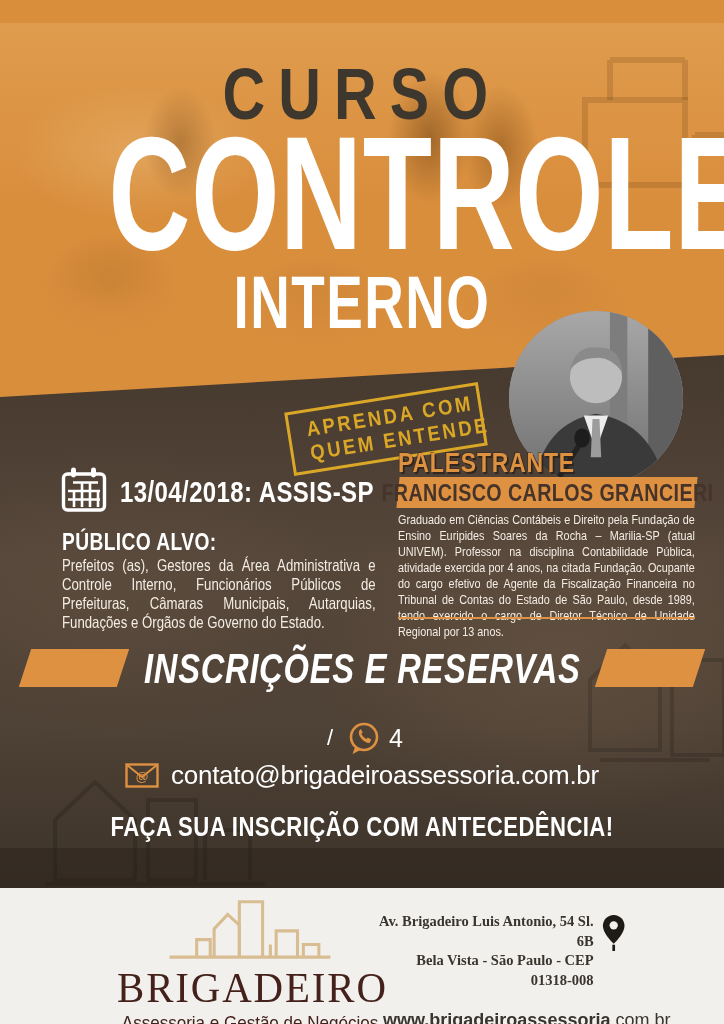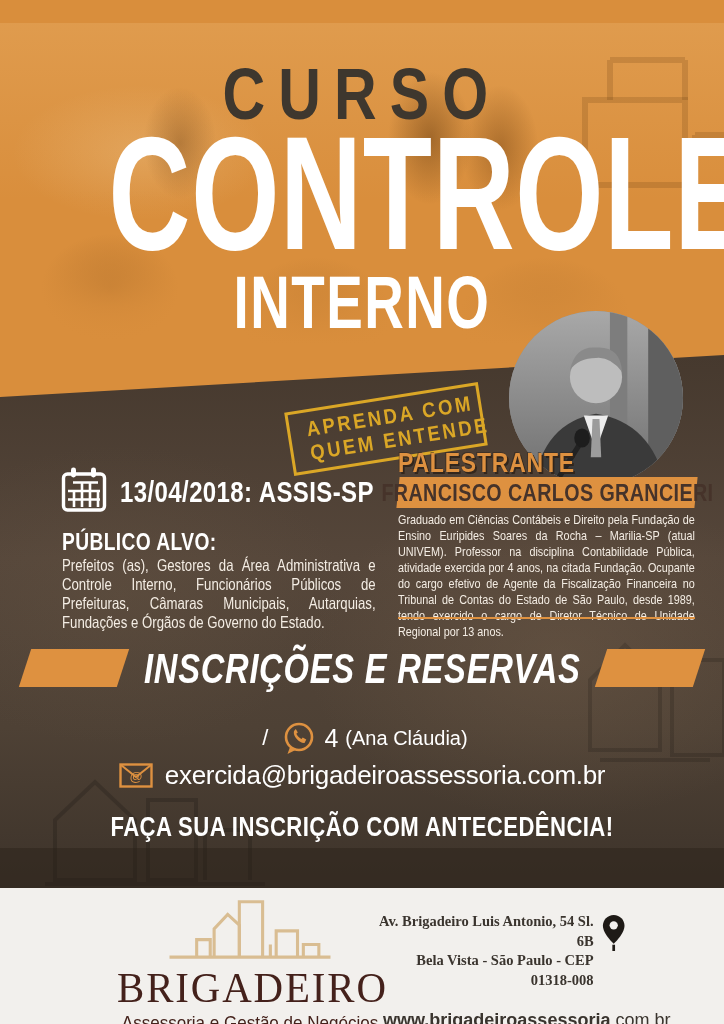--- a/index.html
+++ b/index.html
@@ -245,31 +245,30 @@
 
   <div class="phones-row">
     <span class="phone-sep">/</span>
     <div class="phone-group">
       <svg width="36" height="36" viewBox="0 0 36 36">
         <circle cx="18" cy="17" r="13" fill="none" stroke="#de9140" stroke-width="2.6"></circle>
         <path d="M9 27 L6.5 34 L14.5 30 Z" fill="#de9140"></path>
         <path d="M13 11 c-1.5 5 5.5 12.5 10.5 12 l1.8-3.4 -3.6-2 -1.2 1.4 c-2.2-.9-4.3-3-5.2-5.2 l1.5-1.2 -2-3.6 z" fill="#de9140"></path>
       </svg>
       <span class="area-code">4</span>
-      <span class="phone-contact">(Ana Cláudia)</span>
     </div>
   </div>
 
   <div class="email-row">
     <svg width="34" height="25" viewBox="0 0 34 25">
       <rect x="1.5" y="1.5" width="31" height="22" fill="none" stroke="#de9140" stroke-width="2.4"></rect>
       <path d="M2 2 L17 14 L32 2" fill="none" stroke="#de9140" stroke-width="2"></path>
       <text x="17" y="18" text-anchor="middle" font-size="13" font-family="Liberation Sans, sans-serif" fill="#de9140">@</text>
     </svg>
-    <span class="email-text">exercida@brigadeiroassessoria.com.br</span>
+    <span class="email-text">contato@brigadeiroassessoria.com.br</span>
   </div>
 
   <div class="cta">FAÇA SUA INSCRIÇÃO COM ANTECEDÊNCIA!</div>
 
   <div class="footer">
     <div class="logo-block">
       <svg width="170" height="64" viewBox="0 0 170 66">
         <g fill="none" stroke="#d9bd92" stroke-width="3.2">
           <path d="M2 63 H168"></path>
           <path d="M30 63 V45 H44 V63"></path>

